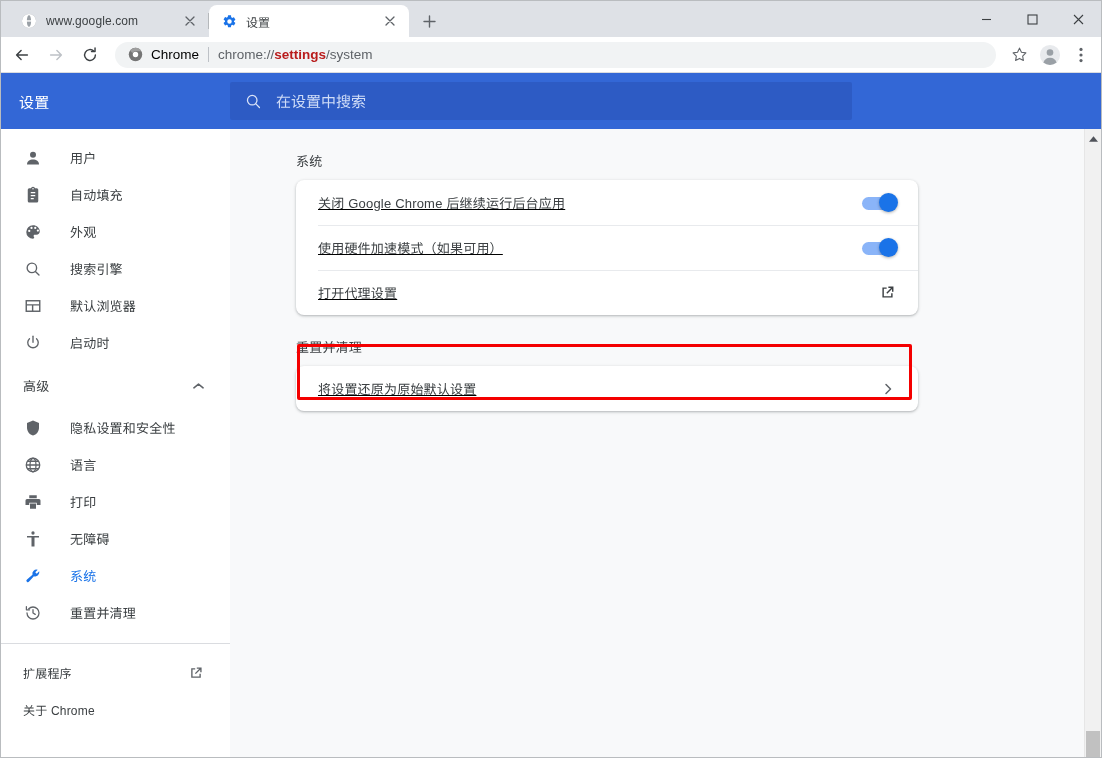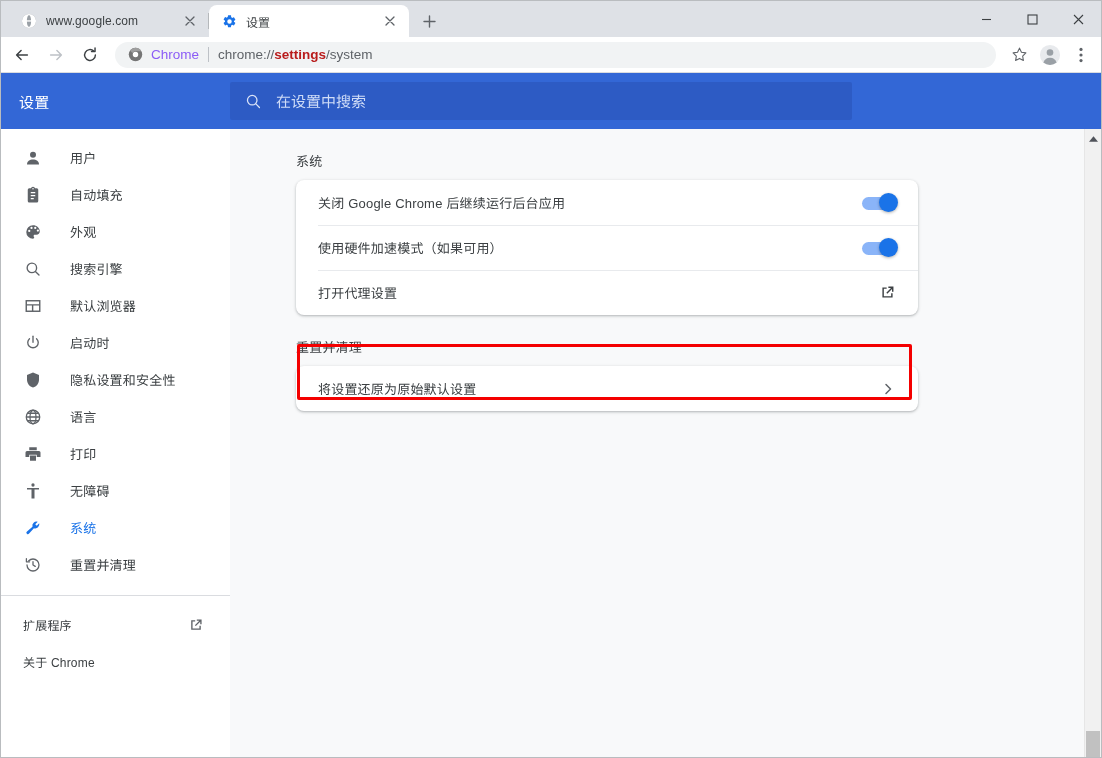--- a/index.html
+++ b/index.html
@@ -120,21 +120,21 @@
     overflow: hidden;
   }
   #omnibox-chrome-icon {
     width: 16px; height: 16px;
     flex: 0 0 16px;
     margin-right: 8px;
     display: flex; align-items: center; justify-content: center;
   }
   #omnibox-scheme-label {
     font-size: 13.5px;
-    color: #8b5cf6;
+    color: #000000;
     white-space: nowrap;
   }
   #omnibox-divider {
     width: 1px; height: 15px;
     background: #bdc1c6;
     margin: 0 9px;
     flex: 0 0 1px;
   }
   #omnibox-url {
     font-size: 13.5px;
@@ -276,20 +276,21 @@
     border-radius: 8px;
     box-shadow: 0 1px 2px rgba(60,64,67,.25), 0 1px 3px 1px rgba(60,64,67,.1);
     overflow: hidden;
   }
   .row {
     height: 45px;
     display: flex;
     align-items: center;
     padding: 0 22px 0 22px;
     position: relative;
+    text-decoration: underline;
   }
   .row + .row::before {
     content: "";
     position: absolute;
     left: 22px; right: 0; top: 0;
     height: 1px;
     background: #e8eaed;
   }
   .row-label {
     flex: 1 1 auto;
@@ -544,20 +545,28 @@
       <div class="nav-item">
         <span class="nav-icon">
           <svg width="18" height="18" viewBox="0 0 24 24">
             <path d="M12 3v8" stroke="currentColor" stroke-width="1.8" stroke-linecap="round"></path>
             <path d="M7.3 6.2a7 7 0 109.4 0" fill="none" stroke="currentColor" stroke-width="1.8" stroke-linecap="round"></path>
           </svg>
         </span>
         <span class="nav-label">启动时</span>
       </div>
 
+      <div id="advanced-group">
+        <span id="advanced-label">高级</span>
+        <span>
+          <svg width="11" height="8" viewBox="0 0 12 8">
+            <path d="M1 6l5-4 5 4" fill="none" stroke="#5f6368" stroke-width="1.7" stroke-linecap="round" stroke-linejoin="round"></path>
+          </svg>
+        </span>
+      </div>
 
       <div class="nav-item">
         <span class="nav-icon">
           <svg width="18" height="18" viewBox="0 0 24 24" fill="currentColor">
             <path d="M12 2L4 5.3v6.2c0 4.8 3.4 9.2 8 10.4 4.6-1.2 8-5.6 8-10.4V5.3z"></path>
           </svg>
         </span>
         <span class="nav-label">隐私设置和安全性</span>
       </div>
 

